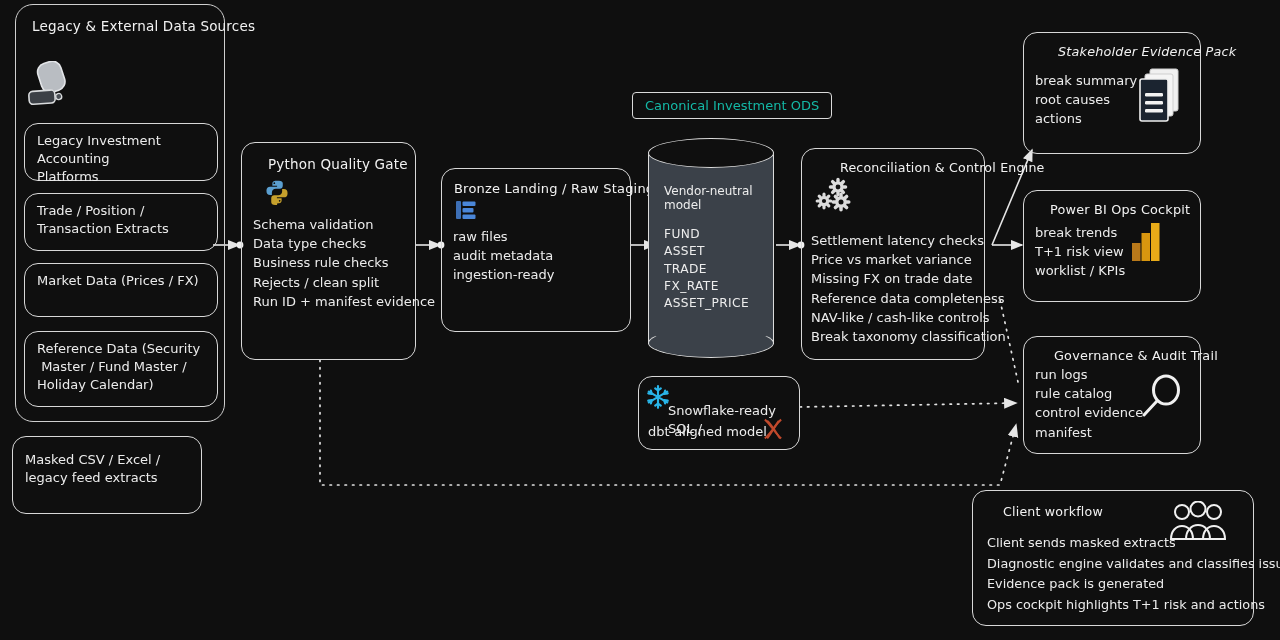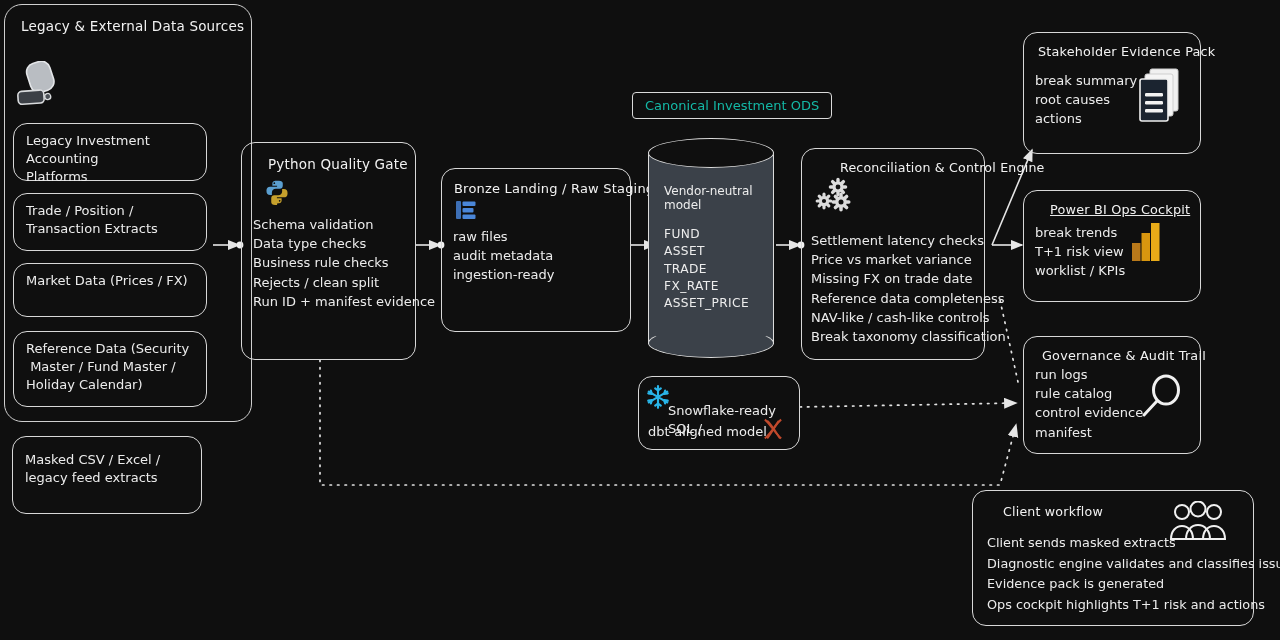--- a/index.html
+++ b/index.html
@@ -149,21 +149,21 @@
 
     <g>
       <path d="M320,360 L320,485 L1000,485 L1016,425" stroke="#e2e2e2" stroke-width="1.7" fill="none" stroke-dasharray="1.5 6" stroke-linecap="round" marker-end="url(#arrow)"></path>
     </g>
 
     <g>
       <path d="M1000,300 L1018,382" stroke="#e2e2e2" stroke-width="1.7" fill="none" stroke-dasharray="1.5 6" stroke-linecap="round"></path>
     </g>
   </svg>
 
-  <div class="node group" style="left:4px; top:4px; width:248px; height:418px;">
+  <div class="node group" style="left:15px; top:4px; width:210px; height:418px;">
     <div class="title" style="margin:4px 0 0 4px;">Legacy &amp; External Data Sources</div>
 
     <span class="icon" style="left:8px; top:56px;">
       <svg width="50" height="54" viewBox="0 0 50 54">
         <g transform="rotate(-18 25 25)">
           <rect x="18" y="2" width="24" height="30" rx="9" fill="#b9bdc2" stroke="#e3e5e8" stroke-width="1.6"></rect>
           <rect x="2" y="27" width="26" height="13" rx="4" fill="#3c4046" stroke="#d9dbdd" stroke-width="1.6" transform="rotate(14 15 33)"></rect>
           <circle cx="31" cy="38" r="3" fill="#4a4f55" stroke="#d9dbdd" stroke-width="1.3"></circle>
         </g>
       </svg>
@@ -286,54 +286,54 @@
     </span>
     <div class="lines" style="position:absolute; left:9px; top:82px;">Settlement latency checks
 Price vs market variance
 Missing FX on trade date
 Reference data completeness
 NAV-like / cash-like controls
 Break taxonomy classification</div>
   </div>
 
   <div class="node" style="left:1023px; top:32px; width:178px; height:122px;">
-    <div class="title" style="margin:2px 0 0 2px; font-size:12.8px;">Stakeholder Evidence Pack</div>
+    <div class="title" style="margin:2px 0 0 22px; font-size:12.8px;font-style:italic;">Stakeholder Evidence Pack</div>
     <div class="lines" style="position:absolute; left:11px; top:38px;">break summary
 root causes
 actions</div>
     <span class="icon" style="left:110px; top:34px;">
       <svg width="50" height="58" viewBox="0 0 50 58">
         <rect x="16" y="2" width="28" height="42" rx="2" fill="#f0f0f0" stroke="#cfcfcf" stroke-width="1"></rect>
         <rect x="11" y="7" width="28" height="42" rx="2" fill="#f5f5f5" stroke="#cfcfcf" stroke-width="1"></rect>
         <rect x="6" y="12" width="28" height="42" rx="2" fill="#1b2430" stroke="#f0f0f0" stroke-width="1.6"></rect>
         <g fill="#f2f2f2">
           <rect x="11" y="26" width="18" height="3.4" rx="1.2"></rect>
           <rect x="11" y="34" width="18" height="3.4" rx="1.2"></rect>
           <rect x="11" y="42" width="18" height="3.4" rx="1.2"></rect>
         </g>
       </svg>
     </span>
   </div>
 
-  <div class="node" style="left:1023px; top:190px; width:178px; height:112px;text-decoration:underline;">
+  <div class="node" style="left:1023px; top:190px; width:178px; height:112px;">
     <div class="title" style="margin:2px 0 0 14px; font-size:12.8px;">Power BI Ops Cockpit</div>
     <div class="lines" style="position:absolute; left:11px; top:32px;">break trends
 T+1 risk view
 worklist / KPIs</div>
     <span class="icon" style="left:106px; top:30px;">
       <svg width="34" height="40" viewBox="0 0 34 40">
         <rect x="2" y="22" width="8.5" height="18" fill="#b9791a"></rect>
         <rect x="11.5" y="12" width="8.5" height="28" fill="#d8960f"></rect>
         <rect x="21" y="2" width="8.5" height="38" fill="#e8ab18"></rect>
       </svg>
     </span>
   </div>
 
   <div class="node" style="left:1023px; top:336px; width:178px; height:118px;">
-    <div class="title" style="margin:2px 0 0 6px; font-size:12.8px;">Governance &amp; Audit Trail</div>
+    <div class="title" style="margin:2px 0 0 18px; font-size:12.8px;">Governance &amp; Audit Trail</div>
     <div class="lines" style="position:absolute; left:11px; top:28px;">run logs
 rule catalog
 control evidence
 manifest</div>
     <span class="icon" style="left:112px; top:34px;">
       <svg width="52" height="52" viewBox="0 0 52 52" fill="none" stroke="#f0f0f0" stroke-width="3" stroke-linecap="round">
         <ellipse cx="30" cy="19" rx="12.5" ry="14"></ellipse>
         <path d="M21 30 L8 44"></path>
       </svg>
     </span>

